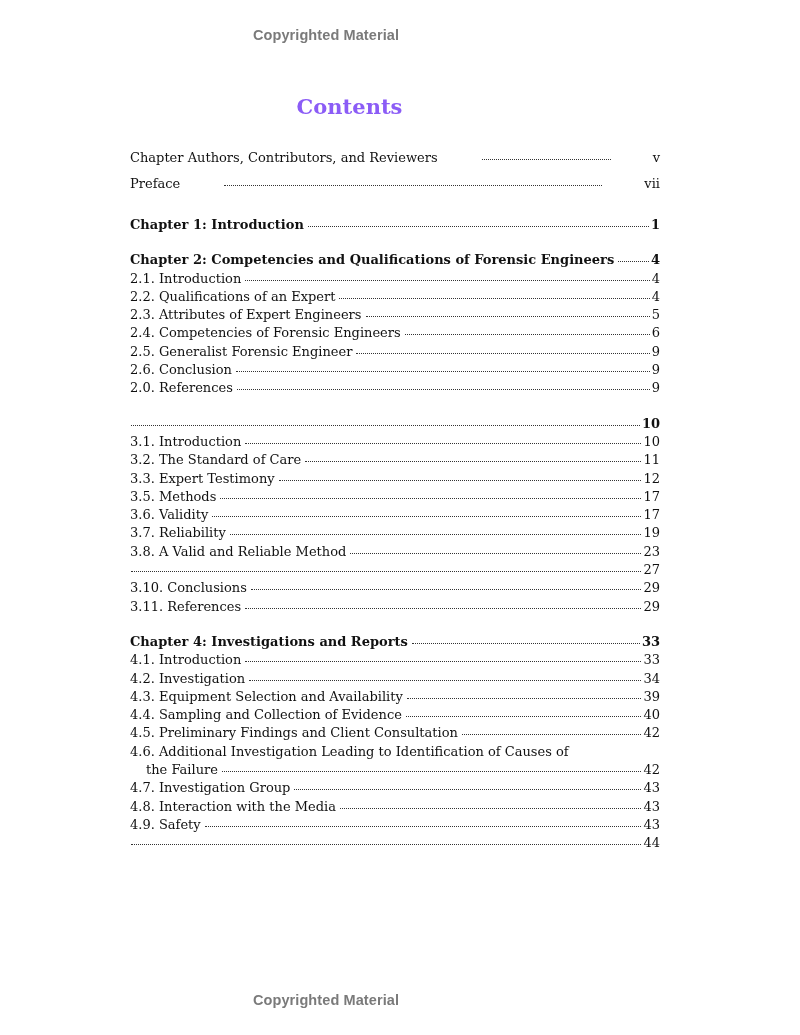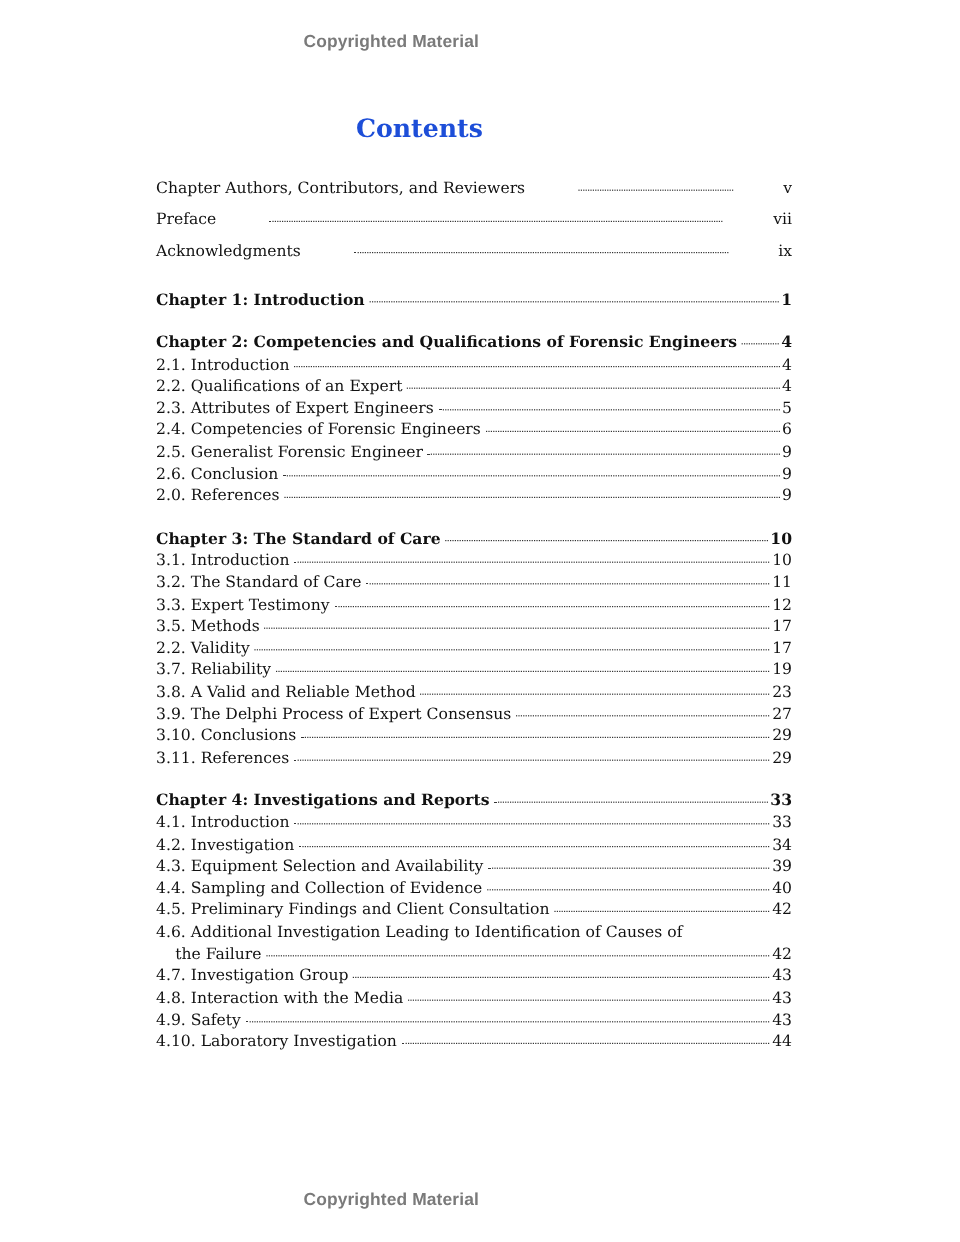--- a/index.html
+++ b/index.html
@@ -6,21 +6,21 @@
     body { width: 800px; height: 1035px; position: relative; overflow: hidden; color: #111; }
     .watermark {
       position: absolute; left: 0; width: 652px; text-align: center;
       font-family: "Liberation Sans", sans-serif; font-weight: bold;
       font-size: 14.5px; color: #7a7a7a; letter-spacing: 0.1px;
     }
     .wm-top { top: 27px; }
     .wm-bottom { top: 992px; }
     .title {
       position: absolute; top: 94px; left: 0; width: 699px; text-align: center;
-      font-family: "DejaVu Serif", serif; font-weight: bold; font-size: 21px; color: #1d4ed8;
+      font-family: "DejaVu Serif", serif; font-weight: bold; font-size: 21px; color: #8b5cf6;
     }
     .toc {
       position: absolute; left: 130px; width: 530px; top: 145px;
       font-family: "DejaVu Serif", serif; font-size: 13px; color: #111;
     }
     .entry {
       display: flex; align-items: baseline; white-space: nowrap; line-height: 18.3px; height: 18.3px;
     }
     .entry .lbl { flex: 0 0 auto; padding-right: 3px; }
     .entry .dots {
@@ -48,25 +48,20 @@
     <div class="entry">
         <span class="lbl">Chapter Authors, Contributors, and Reviewers</span>
         <span class="dots"></span>
         <span class="pg">v</span>
       </div>
     <div class="entry">
         <span class="lbl">Preface</span>
         <span class="dots"></span>
         <span class="pg">vii</span>
       </div>
-    <div class="entry">
-        <span class="lbl">Acknowledgments</span>
-        <span class="dots"></span>
-        <span class="pg">ix</span>
-      </div>
   </div>
 
   <div class="gap-big"></div>
 
   <div class="toc-section">
     <div class="entry chap">
         <span class="lbl">Chapter 1: Introduction</span>
         <span class="dots"></span>
         <span class="pg">1</span>
       </div>
@@ -114,21 +109,20 @@
         <span class="lbl">2.0. References</span>
         <span class="dots"></span>
         <span class="pg">9</span>
       </div>
   </div>
 
   <div class="gap-mid"></div>
 
   <div class="toc-section">
     <div class="entry chap">
-        <span class="lbl">Chapter 3: The Standard of Care</span>
         <span class="dots"></span>
         <span class="pg">10</span>
       </div>
     <div class="entry">
         <span class="lbl">3.1. Introduction</span>
         <span class="dots"></span>
         <span class="pg">10</span>
       </div>
     <div class="entry">
         <span class="lbl">3.2. The Standard of Care</span>
@@ -139,36 +133,35 @@
         <span class="lbl">3.3. Expert Testimony</span>
         <span class="dots"></span>
         <span class="pg">12</span>
       </div>
     <div class="entry">
         <span class="lbl">3.5. Methods</span>
         <span class="dots"></span>
         <span class="pg">17</span>
       </div>
     <div class="entry">
-        <span class="lbl">2.2. Validity</span>
+        <span class="lbl">3.6. Validity</span>
         <span class="dots"></span>
         <span class="pg">17</span>
       </div>
     <div class="entry">
         <span class="lbl">3.7. Reliability</span>
         <span class="dots"></span>
         <span class="pg">19</span>
       </div>
     <div class="entry">
         <span class="lbl">3.8. A Valid and Reliable Method</span>
         <span class="dots"></span>
         <span class="pg">23</span>
       </div>
     <div class="entry">
-        <span class="lbl">3.9. The Delphi Process of Expert Consensus</span>
         <span class="dots"></span>
         <span class="pg">27</span>
       </div>
     <div class="entry">
         <span class="lbl">3.10. Conclusions</span>
         <span class="dots"></span>
         <span class="pg">29</span>
       </div>
     <div class="entry">
         <span class="lbl">3.11. References</span>
@@ -227,20 +220,19 @@
         <span class="lbl">4.8. Interaction with the Media</span>
         <span class="dots"></span>
         <span class="pg">43</span>
       </div>
     <div class="entry">
         <span class="lbl">4.9. Safety</span>
         <span class="dots"></span>
         <span class="pg">43</span>
       </div>
     <div class="entry">
-        <span class="lbl">4.10. Laboratory Investigation</span>
         <span class="dots"></span>
         <span class="pg">44</span>
       </div>
   </div>
 </div>
 
 <div class="watermark wm-bottom">Copyrighted Material</div>
 
 </body></html>

